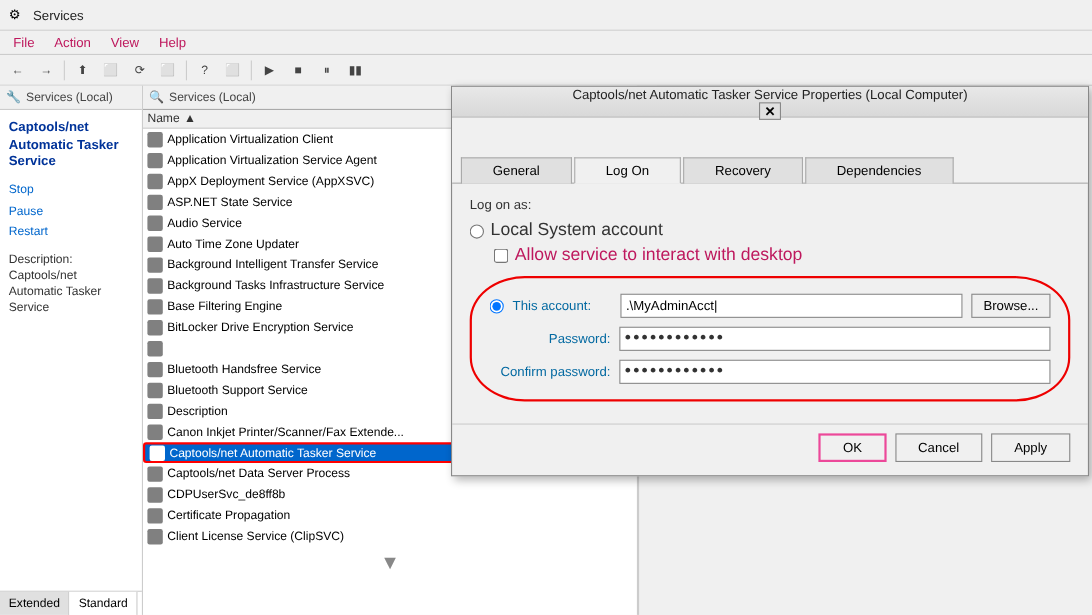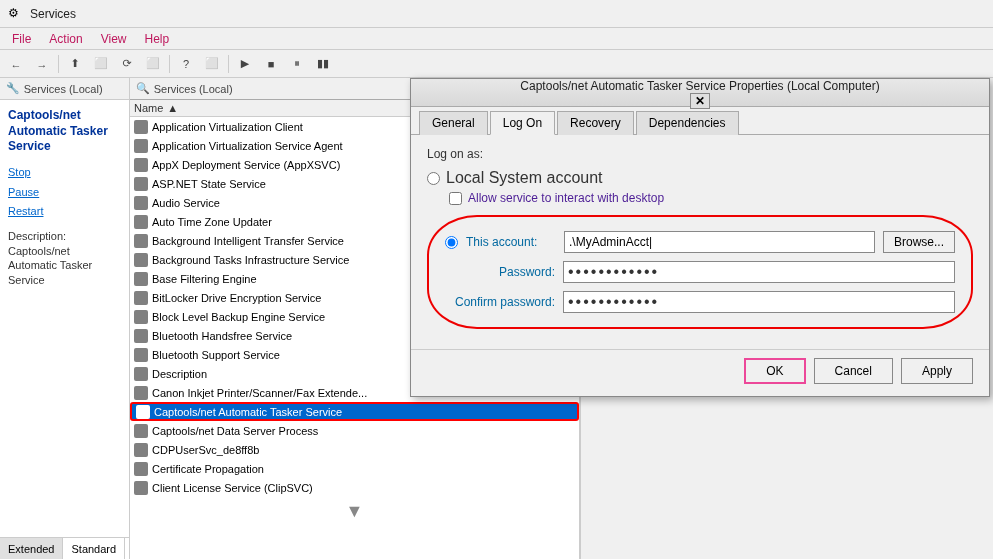--- a/index.html
+++ b/index.html
@@ -86,21 +86,21 @@
       flex: 1;
     }
     .service-name-bold {
       font-weight: bold;
       font-size: 12px;
       color: #003399;
       margin-bottom: 8px;
       line-height: 1.3;
     }
     .service-actions { margin-bottom: 8px; }
-    .service-action-link { color: #0066cc; cursor: pointer; font-size: 11px; text-decoration: underline; display: block; line-height: 1.8; }
+    .service-action-link { color: #0066cc; cursor: pointer; font-size: 11px; display: block; line-height: 1.8; }
     .service-desc { font-size: 11px; color: #333; margin-top: 4px; }
     .service-desc-text { font-size: 11px; color: #333; margin-top: 2px; line-height: 1.3; }
 
     
     .bottom-tabs {
       display: flex;
       border-top: 1px solid #ccc;
       height: 22px;
     }
     .bottom-tab {
@@ -193,27 +193,28 @@
 
     
     .dialog-tabs {
       display: flex;
       background: #f0f0f0;
       border-bottom: 1px solid #aaa;
       padding: 4px 8px 0;
       gap: 2px;
     }
     .dialog-tab {
-      padding: 4px 12px;
+      padding: 4px 28px;
       font-size: 12px;
       cursor: pointer;
       border: 1px solid #aaa;
       border-bottom: none;
       background: #e0e0e0;
       margin-bottom: -1px;
+      margin-top: 32px;
     }
     .dialog-tab.active {
       background: #f0f0f0;
       border-bottom: 1px solid #f0f0f0;
       z-index: 1;
     }
 
     
     .dialog-content {
       padding: 12px 16px;
@@ -232,21 +233,21 @@
     .radio-row input[type=radio] { cursor: pointer; }
     .radio-row label { font-size: 16px; color: #333; cursor: pointer; }
     .checkbox-row {
       display: flex;
       align-items: center;
       gap: 6px;
       margin-bottom: 10px;
       margin-left: 22px;
     }
     .checkbox-row input[type=checkbox] { cursor: pointer; }
-    .checkbox-row label { font-size: 12px; color: #4c1d95; cursor: pointer; }
+    .checkbox-row label { font-size: 16px; color: #be185d; cursor: pointer; }
 
     
     .account-section {
       border: 2px solid #e00;
       border-radius: 50px 50px 50px 50px / 40px 40px 40px 40px;
       padding: 14px 16px;
       position: relative;
       margin-top: 4px;
     }
     .form-row {
@@ -427,21 +428,20 @@
         <div class="service-row">
           <span class="svc-icon" style="background: rgb(128, 128, 128);"></span>
           <span class="svc-name">Base Filtering Engine</span>
         </div>
         <div class="service-row">
           <span class="svc-icon" style="background: rgb(128, 128, 128);"></span>
           <span class="svc-name">BitLocker Drive Encryption Service</span>
         </div>
         <div class="service-row">
           <span class="svc-icon" style="background: rgb(128, 128, 128);"></span>
-          <span class="svc-name">Block Level Backup Engine Service</span>
         </div>
         <div class="service-row">
           <span class="svc-icon" style="background: rgb(128, 128, 128);"></span>
           <span class="svc-name">Bluetooth Handsfree Service</span>
         </div>
         <div class="service-row">
           <span class="svc-icon" style="background: rgb(128, 128, 128);"></span>
           <span class="svc-name">Bluetooth Support Service</span>
         </div>
         <div class="service-row">

